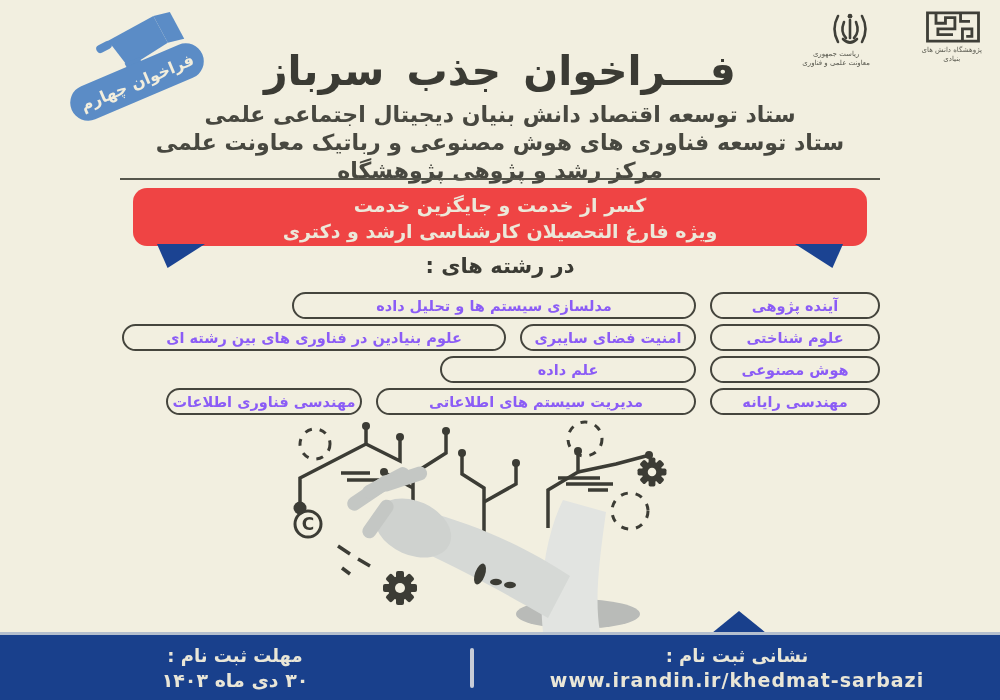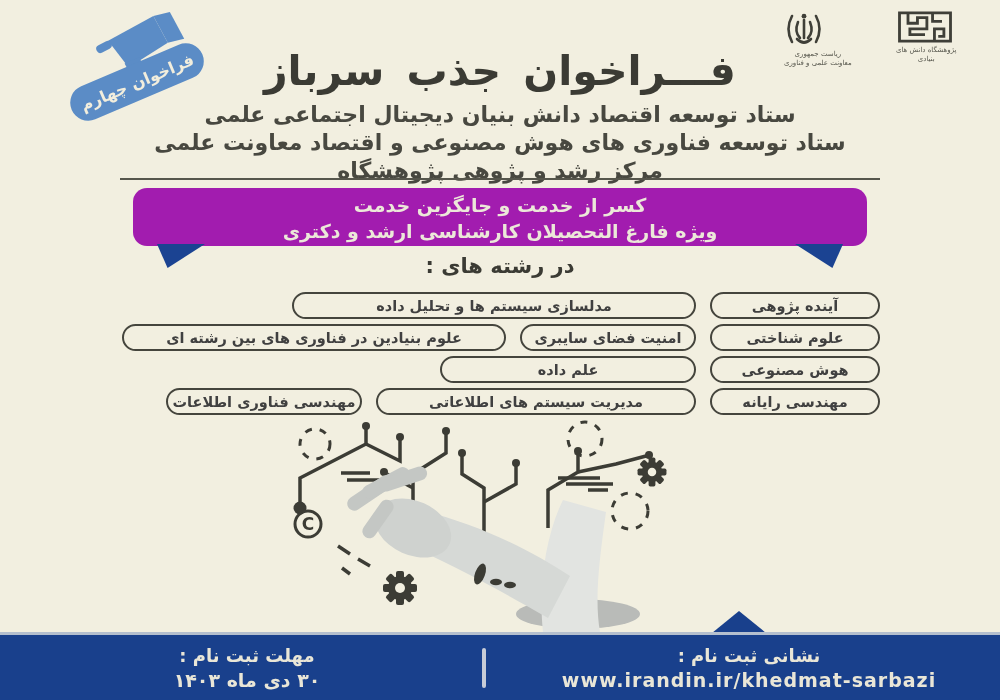--- a/index.html
+++ b/index.html
@@ -12,59 +12,59 @@
   .badge-wrap{position:absolute;left:30px;top:8px;width:210px;height:130px;}
   .megaphone{position:absolute;left:62px;top:4px;width:96px;height:72px;}
   .badge-pill{
     position:absolute;left:36px;top:56px;width:142px;height:36px;
     background:#5b8cc6;border-radius:19px;transform:rotate(-23deg);
     display:flex;align-items:center;justify-content:center;
     color:#f2eedd;font-size:16px;font-weight:bold;
   }
   
   .logos{position:absolute;right:18px;top:10px;display:flex;direction:ltr;gap:26px;align-items:flex-start;}
-  .logo-block{display:flex;flex-direction:column;align-items:flex-start;width:86px;}
+  .logo-block{display:flex;flex-direction:column;align-items:flex-end;width:86px;}
   .logo-caption{font-size:7px;line-height:9px;color:#57574d;text-align:center;margin-top:2px;}
   
   .header{position:absolute;top:30px;left:0;width:100%;text-align:center;margin-top:17px;}
   .title{font-size:41px;font-weight:bold;color:#3b3b34;word-spacing:8px;letter-spacing:0;}
   .subtitles{margin-top:6px;font-size:22px;font-weight:bold;color:#484840;line-height:28px;}
   .rule{position:absolute;top:178px;left:120px;width:760px;border-top:2px solid #56564c;}
   
   .ribbon{
     position:absolute;top:188px;left:133px;width:734px;height:58px;
-    background:#a21caf;border-radius:14px;color:#ece8d9;text-align:center;
+    background:#ef4444;border-radius:14px;color:#ece8d9;text-align:center;
     font-weight:bold;font-size:19px;line-height:26px;padding-top:4px;box-sizing:border-box;
   }
   .ribbon::before,.ribbon::after{
     content:"";position:absolute;bottom:-22px;width:48px;height:24px;background:#1b4392;
   }
   .ribbon::before{left:24px;clip-path:polygon(0 0,100% 0,22% 100%);}
   .ribbon::after{right:24px;clip-path:polygon(0 0,100% 0,78% 100%);}
   .fields-intro{position:absolute;top:254px;left:0;width:100%;text-align:center;
     font-size:21px;font-weight:bold;color:#3b3b34;}
   
   .pill-rows{position:absolute;top:292px;right:120px;width:760px;display:flex;flex-direction:column;gap:5px;}
   .pill-row{display:flex;gap:14px;justify-content:flex-start;direction:rtl;}
   .pill{
     height:27px;box-sizing:border-box;border:2px solid #45453d;border-radius:15px;
     display:flex;align-items:center;justify-content:center;
-    font-size:14.5px;font-weight:bold;color:#404040;background:transparent;
+    font-size:14.5px;font-weight:bold;color:#8b5cf6;background:transparent;
   }
   
   .illustration{position:absolute;left:248px;top:416px;width:522px;height:216px;}
   .peak{position:absolute;left:712px;top:611px;width:54px;height:22px;background:#19408c;
     clip-path:polygon(50% 0,100% 100%,0 100%);}
   
   .footer{
     position:absolute;left:0;bottom:0;width:100%;height:68px;background:#19408c;
     border-top:3px solid #b4bfce;box-sizing:border-box;
     display:flex;direction:ltr;align-items:center;color:#e9e6d7;
   }
-  .footer-zone{display:flex;flex-direction:column;align-items:center;justify-content:center;gap:3px;margin-left:12px;}
+  .footer-zone{display:flex;flex-direction:column;align-items:center;justify-content:center;gap:3px;}
   .footer-left{width:470px;}
   .footer-right{flex:1;}
   .footer-divider{width:4px;height:40px;background:#c7ccd8;border-radius:2px;}
   .footer-label{font-size:18px;font-weight:bold;direction:rtl;}
   .footer-date{font-size:19px;font-weight:bold;direction:rtl;}
   .footer-url{font-size:19px;font-weight:bold;direction:ltr;letter-spacing:1px;font-family:"DejaVu Sans",sans-serif;}
 </style>
 </head>
 <body>
 
@@ -113,21 +113,21 @@
         <div>پژوهشگاه دانش های</div>
         <div>بنیادی</div>
       </div>
     </div>
   </div>
 
   <div class="header">
     <div class="title">فـــراخوان جذب سرباز</div>
     <div class="subtitles">
       <div>ستاد توسعه اقتصاد دانش بنیان دیجیتال اجتماعی علمی</div>
-      <div>ستاد توسعه فناوری های هوش مصنوعی و اقتصاد معاونت علمی</div>
+      <div>ستاد توسعه فناوری های هوش مصنوعی و رباتیک معاونت علمی</div>
       <div>مرکز رشد و پژوهی پژوهشگاه</div>
     </div>
   </div>
 
   <div class="rule"></div>
 
   <div class="ribbon">
     <div>کسر از خدمت و جایگزین خدمت</div>
     <div>ویژه فارغ التحصیلان کارشناسی ارشد و دکتری</div>
   </div>

